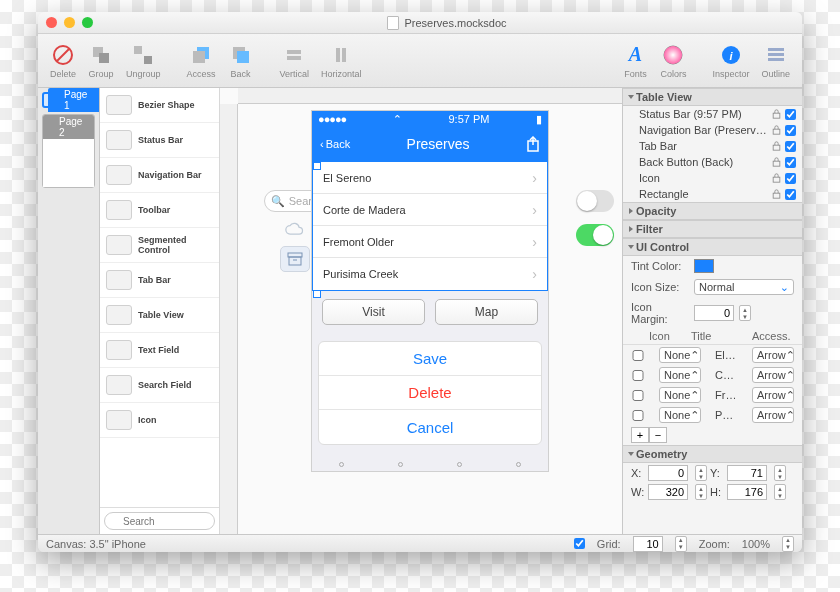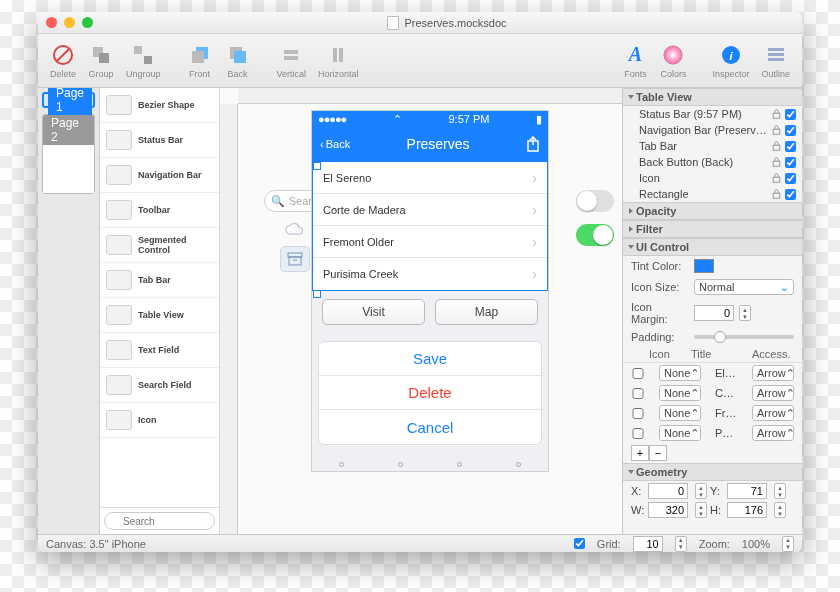--- a/index.html
+++ b/index.html
@@ -13,21 +13,21 @@
 .docicon{width:12px;height:14px;background:#fff;border:1px solid #bbb;border-radius:1px}
 .toolbar{height:54px;background:linear-gradient(#f4f4f4,#e6e6e6);border-bottom:1px solid #c8c8c8;display:flex;align-items:center;padding:0 8px;gap:4px}
 .tbtn{display:flex;flex-direction:column;align-items:center;justify-content:center;gap:2px;padding:2px 4px;color:#888;min-width:34px}
 .tbtn .ic{width:24px;height:24px;display:flex;align-items:center;justify-content:center}
 .tbtn span{font-size:9px}
 .spacer{flex:1}
 .main{flex:1;display:flex;min-height:0}
 .pages{width:62px;background:#e8e8e8;border-right:1px solid #c8c8c8;padding:4px;overflow:hidden}
 .pg{border:1px solid #bbb;border-radius:3px;margin-bottom:6px;background:#fff}
 .pg.sel{border:2px solid #1a82ff;background:#d6e9ff}
-.pglbl{font-size:12px;background:#1a82ff;color:#fff;padding:1px 8px;border-radius:2px 2px 0 0}
+.pglbl{font-size:10px;background:#1a82ff;color:#fff;padding:1px 16px;border-radius:2px 2px 0 0}
 .pglbl.g{background:#999}
 .pgthumb{height:48px;background:#fff}
 .library{width:120px;background:#fff;border-right:1px solid #d8d8d8;display:flex;flex-direction:column}
 .lib-list{flex:1;overflow:hidden}
 .litem{display:flex;align-items:center;gap:6px;padding:7px 6px;border-bottom:1px solid #eee}
 .lic{width:26px;height:20px;background:#f2f2f2;border:1px solid #d0d0d0;border-radius:3px;flex-shrink:0}
 .litem span{font-size:9px;font-weight:600;color:#444}
 .libsearch{border-top:1px solid #ddd;padding:4px}
 .sfield{width:100%;height:18px;border:1px solid #ccc;border-radius:9px;padding:0 6px 0 18px;font-size:10px;color:#999;background:#fff}
 .canvas-area{flex:1;background:#fafafa;position:relative;overflow:hidden}
@@ -140,21 +140,21 @@
         <span>Ungroup</span>
       </div>
     <div style="width:10px"></div>
     <div class="tbtn">
         <div class="ic">
           <svg width="22" height="22">
             <rect x="7" y="3" width="12" height="12" fill="#6bf"></rect>
             <rect x="3" y="7" width="12" height="12" fill="#bbb"></rect>
           </svg>
         </div>
-        <span>Front</span>
+        <span>Access</span>
       </div>
     <div class="tbtn">
         <div class="ic">
           <svg width="22" height="22">
             <rect x="3" y="3" width="12" height="12" fill="#bbb"></rect>
             <rect x="7" y="7" width="12" height="12" fill="#6bf"></rect>
           </svg>
         </div>
         <span>Back</span>
       </div>
@@ -439,26 +439,20 @@
             <span>Normal</span>
             <span style="color:#1a82ff">⌄</span>
           </div>
         </div>
       <div class="prow">
           <label>Icon Margin:</label>
           <input class="num" value="0" style="">
           <div class="step">
             <i>▲</i>
             <i>▼</i>
-          </div>
-        </div>
-      <div class="prow">
-          <label>Padding:</label>
-          <div style="flex:1;height:4px;background:#ccc;border-radius:2px;position:relative">
-            <div style="position:absolute;left:20%;top:-4px;width:12px;height:12px;background:#fff;border:1px solid #aaa;border-radius:50%"></div>
           </div>
         </div>
       <div class="tblhdr">
           <span></span>
           <span>Icon</span>
           <span>Title</span>
           <span>Access.</span>
         </div>
       <div id="itbl">
           <div class="tblr">

